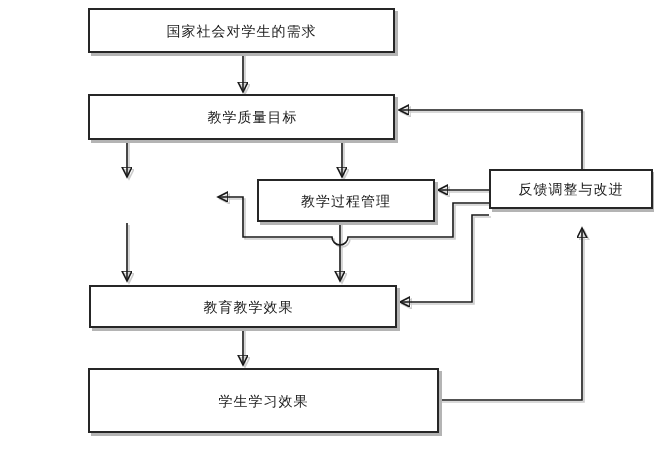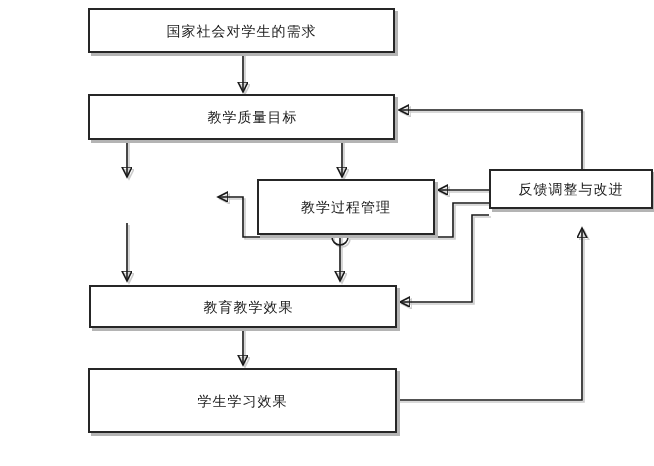--- a/index.html
+++ b/index.html
@@ -28,24 +28,24 @@
     flex-direction: column;
     align-items: center;
     justify-content: center;
     text-align: center;
     line-height: 22px;
     z-index: 2;
   }
   .node-a { left: 88px;  top: 8px;   width: 307px; height: 45px; }
   .node-b { left: 88px;  top: 94px;  width: 307px; height: 46px; padding-left: 22px; }
   .node-c { left: 38px;  top: 179px; width: 177px; height: 44px; }
-  .node-d { left: 257px; top: 179px; width: 178px; height: 56px; }
+  .node-d { left: 257px; top: 179px; width: 178px; height: 43px; }
   .node-e { left: 489px; top: 169px; width: 164px; height: 40px; }
   .node-f { left: 89px;  top: 285px; width: 308px; height: 43px; padding-left: 11px; }
-  .node-g { left: 88px;  top: 368px; width: 309px; height: 65px; }
+  .node-g { left: 88px;  top: 368px; width: 351px; height: 65px; }
   svg.wires {
     position: absolute;
     left: 0; top: 0;
     width: 654px;
     height: 466px;
     z-index: 1;
     filter: drop-shadow(2px 2px 0px #cccccc);
   }
   svg.wires path {
     stroke: #1a1a1a;

